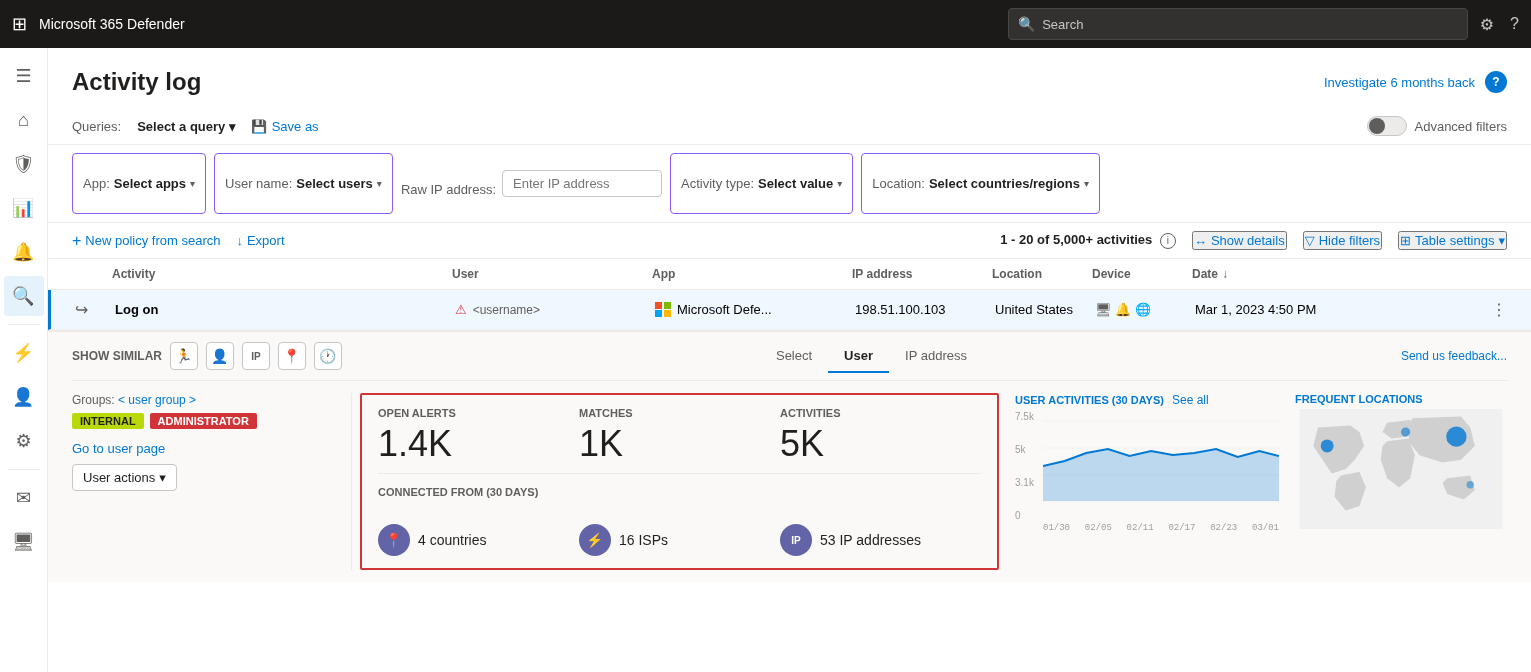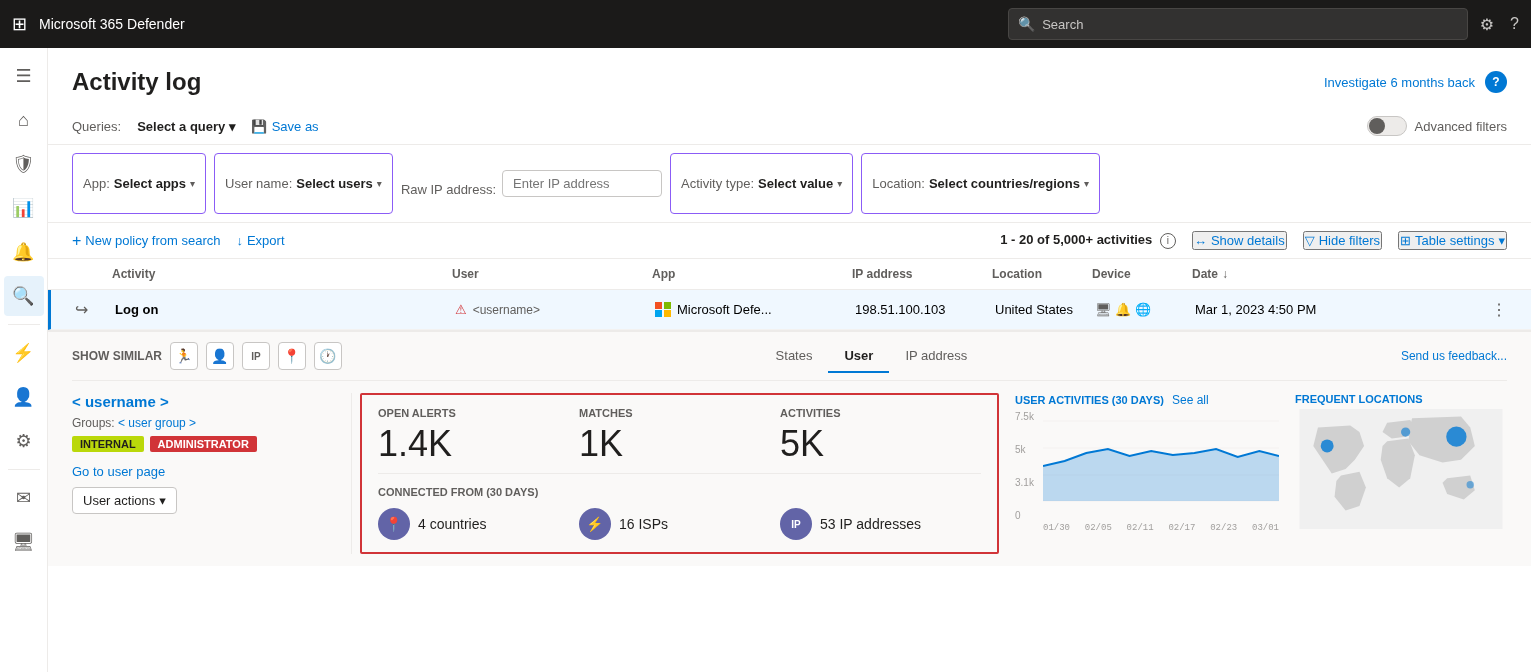--- a/index.html
+++ b/index.html
@@ -238,21 +238,21 @@
       flex: 1; padding: 0 16px;
       border: 2px solid #d13438;
       margin: 0 8px;
       border-radius: 2px;
     }
     .stats-top { display: flex; gap: 0; padding: 12px 0 8px 0; border-bottom: 1px solid #edebe9; }
     .stat-item { flex: 1; }
     .stat-label { font-size: 11px; color: #605e5c; font-weight: 600; text-transform: uppercase; margin-bottom: 4px; }
     .stat-value { font-size: 36px; font-weight: 400; color: #201f1e; }
     .stats-bottom { padding: 12px 0; }
-    .connected-label { font-size: 11px; color: #605e5c; font-weight: 600; text-transform: uppercase; margin-bottom: 10px; }
+    .connected-label { font-size: 11px; color: #605e5c; font-weight: 600; text-transform: uppercase; margin-bottom: 26px; }
     .connected-items { display: flex; gap: 0; }
     .connected-item { flex: 1; display: flex; align-items: center; gap: 8px; }
     .conn-icon {
       width: 32px; height: 32px; border-radius: 50%;
       display: flex; align-items: center; justify-content: center;
       color: #fff; font-size: 14px;
     }
     .conn-icon-purple { background: #6264a7; }
     .conn-text { font-size: 14px; font-weight: 400; color: #201f1e; }
 
@@ -435,32 +435,31 @@
 
       <div class="show-similar-bar">
         <span class="show-similar-label">SHOW SIMILAR</span>
         <div class="show-similar-icon">🏃</div>
         <div class="show-similar-icon">👤</div>
         <div class="show-similar-icon" style="font-size:10px;font-weight:700;">IP</div>
         <div class="show-similar-icon">📍</div>
         <div class="show-similar-icon">🕐</div>
         <div class="tab-spacer"></div>
         <div class="tab-bar" style="border:none;">
-          <div class="tab">States</div>
+          <div class="tab">Select</div>
           <div class="tab active">User</div>
           <div class="tab">IP address</div>
         </div>
         <div class="tab-spacer"></div>
         <div class="send-feedback">Send us feedback...</div>
       </div>
 
       <div class="detail-content">
 
         <div class="user-info-panel">
-          <div class="username-heading">&lt; username &gt;</div>
           <div class="groups-label">
             <span>Groups:</span>
             <a class="user-group-link">&lt; user group &gt;</a>
           </div>
           <div class="badges">
             <span class="badge badge-internal">INTERNAL</span>
             <span class="badge badge-admin">ADMINISTRATOR</span>
           </div>
           <div class="goto-user">Go to user page</div>
           <button class="user-actions-btn">

